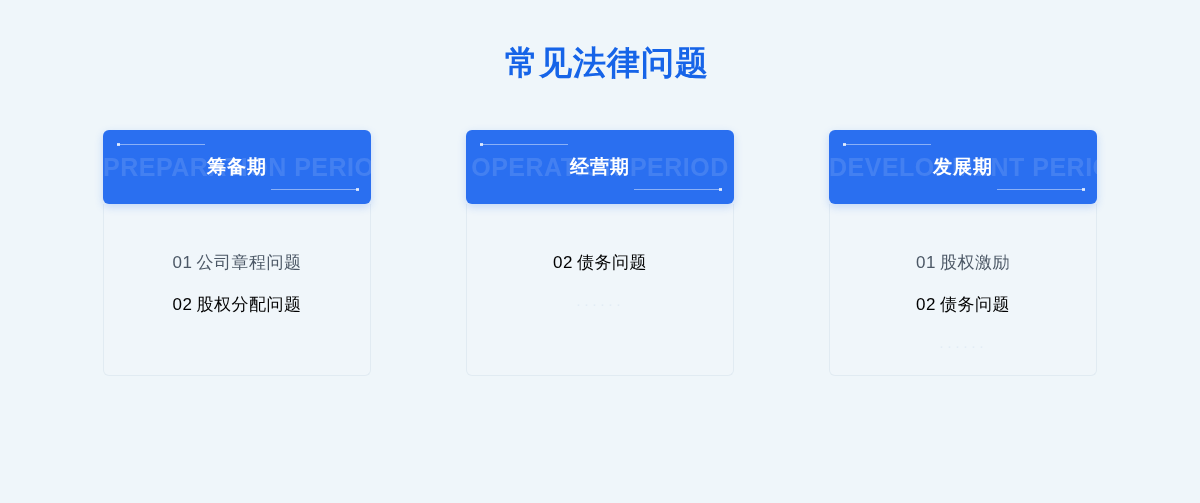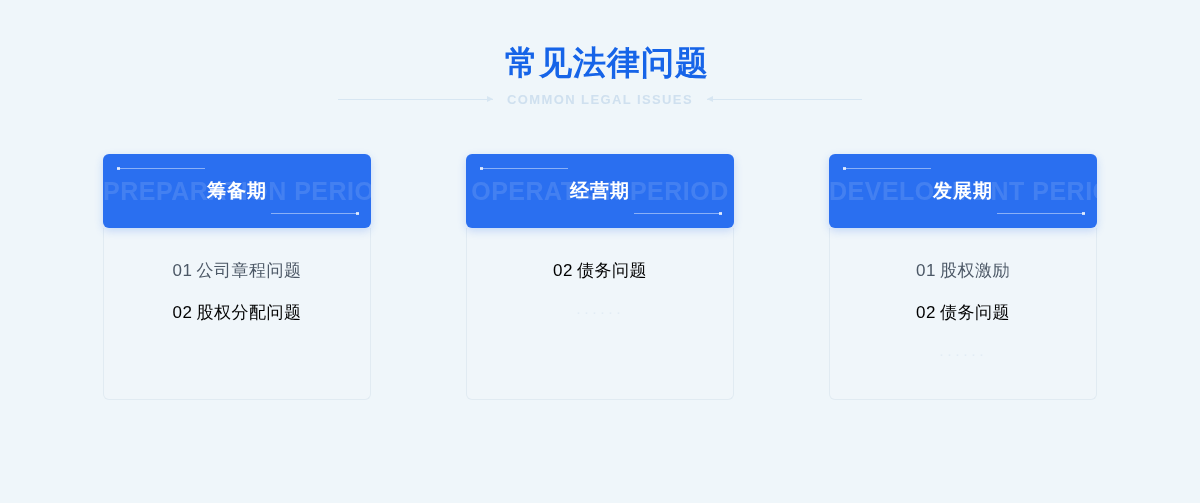--- a/index.html
+++ b/index.html
@@ -146,21 +146,21 @@
     width: 88px;
   }
   .hdr-line.br::before { right: 0; }
 
   .card-body {
     border: 1px solid #e1ebf2;
     border-top: none;
     border-radius: 0 0 6px 6px;
     background: #f0f6fa;
     height: 172px;
-    padding-top: 32px;
+    padding-top: 48px;
     box-sizing: border-box;
     text-align: center;
   }
   .list-item {
     font-size: 17px;
     line-height: 1.35;
     letter-spacing: 0.5px;
     margin-bottom: 19px;
     white-space: nowrap;
   }
@@ -175,31 +175,20 @@
     font-size: 15px;
     letter-spacing: 3px;
   }
   .list-item.hidden-item { visibility: hidden; }
 </style>
 </head>
 <body>
 
 <div class="section-header">
   <h1 class="section-title">常见法律问题</h1>
-  <div class="subtitle-row">
-    <span class="deco-line left">
-      <span class="bar"></span>
-        <span class="arrow"></span>
-    </span>
-    <span class="subtitle-text">COMMON LEGAL ISSUES</span>
-    <span class="deco-line right">
-      <span class="bar"></span>
-        <span class="arrow"></span>
-    </span>
-  </div>
 </div>
 
 <div class="cards">
 
   <div class="card">
     <div class="card-header">
       <span class="hdr-line tl"></span>
       <span class="hdr-line br"></span>
       <span class="ghost-text">PREPARATION PERIOD</span>
       <span class="cn-text">筹备期</span>

